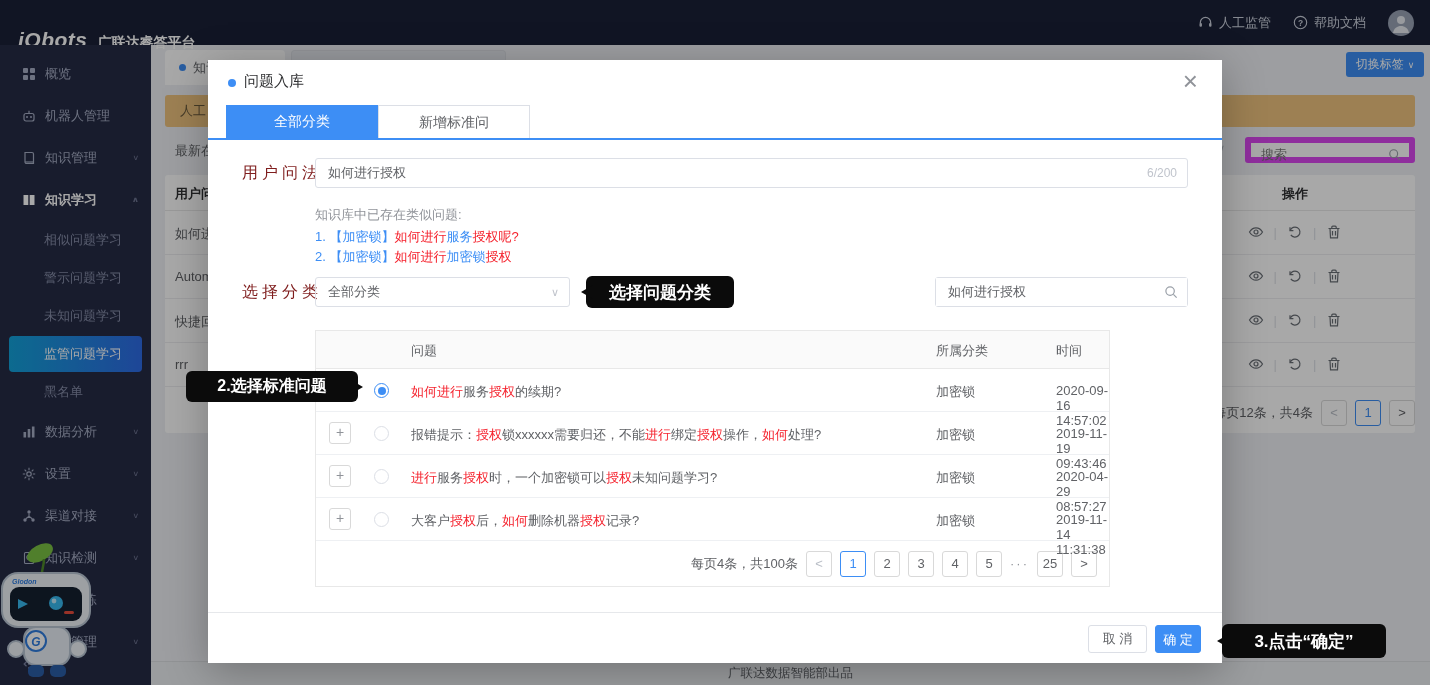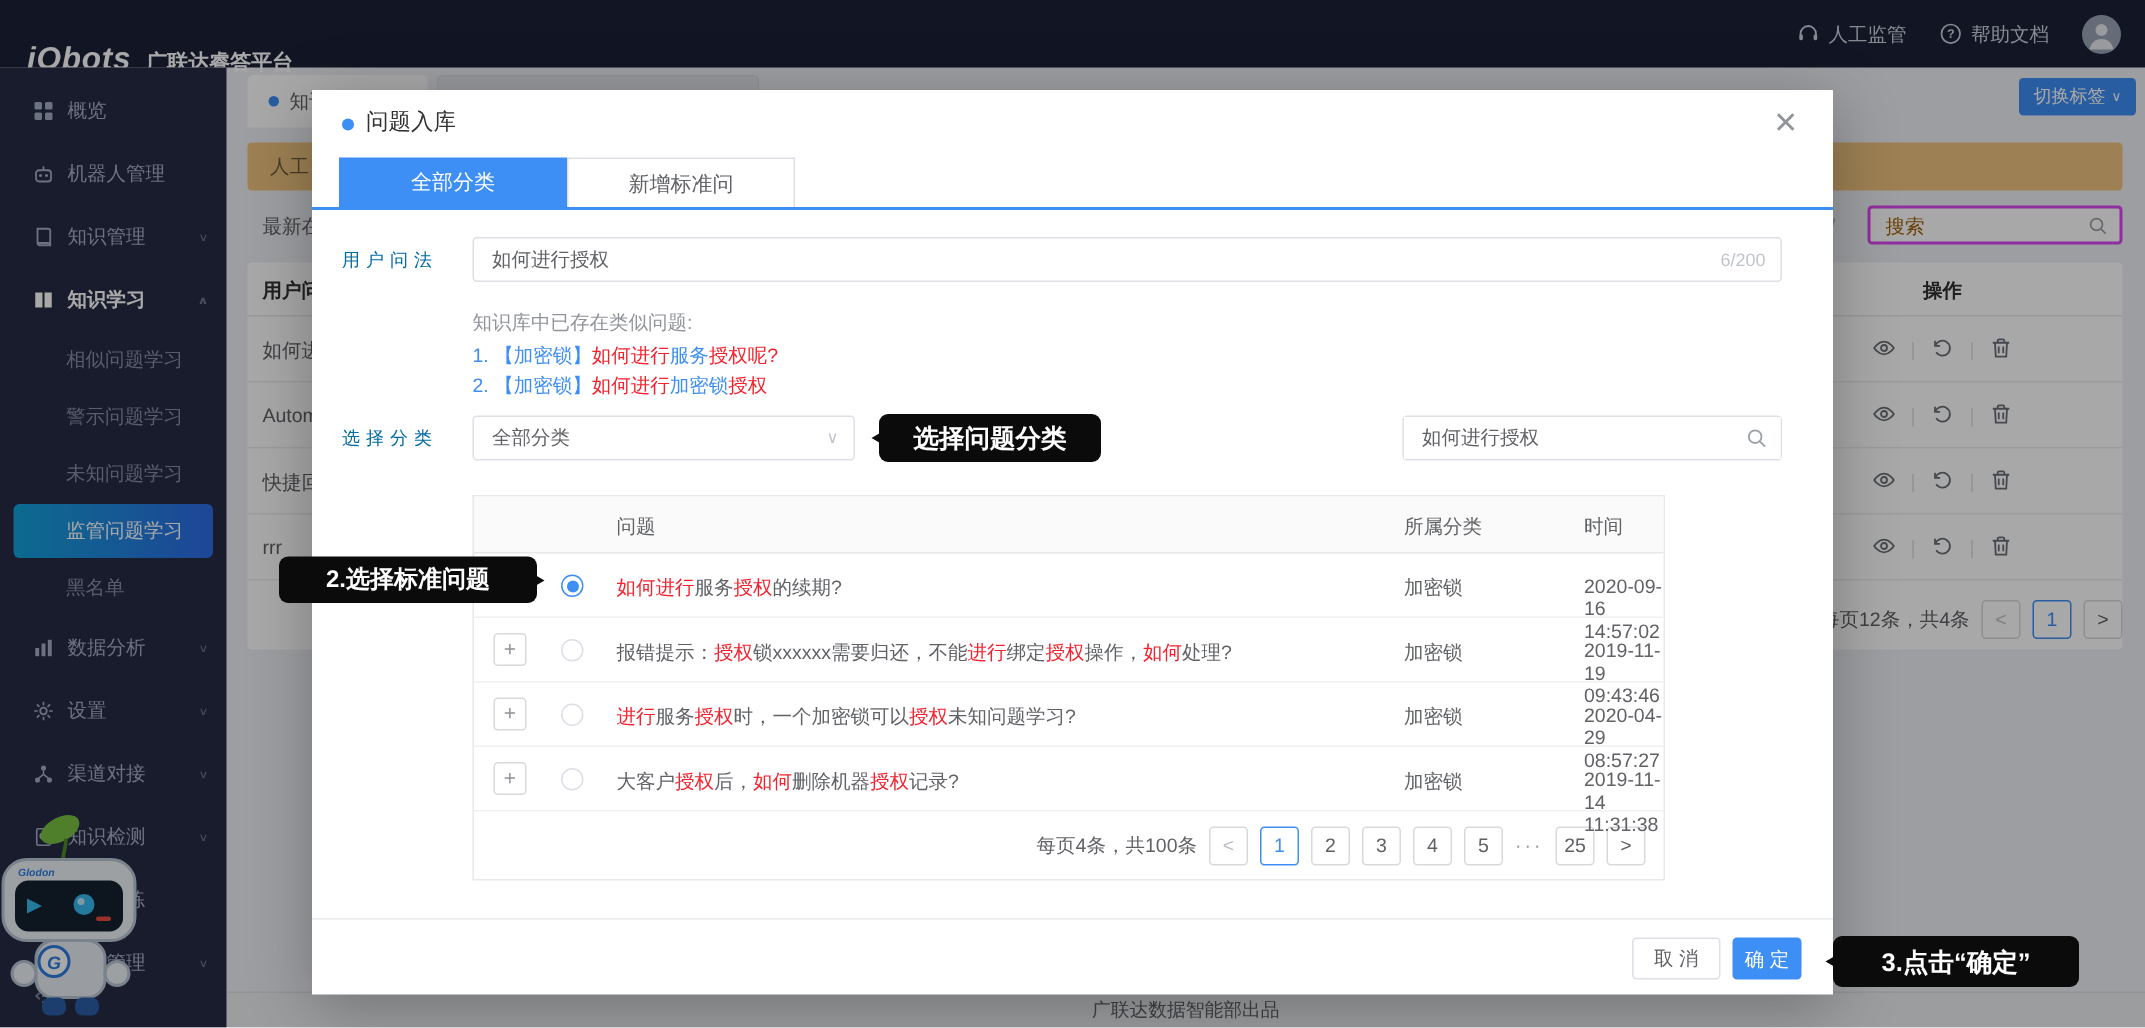--- a/index.html
+++ b/index.html
@@ -34,21 +34,21 @@
   
   .main { position:absolute; left:151px; top:45px; width:1279px; height:640px; background:#eef0f4; }
   .bg-tab1 { position:absolute; left:14px; top:5px; width:120px; height:35px; background:#fff; border-radius:4px 4px 0 0; display:flex; align-items:center; gap:7px; padding-left:14px; font-size:13px; color:#606266; }
   .bg-tab1 .dot { width:7px; height:7px; border-radius:50%; background:#3d8ef5; }
   .bg-tab2 { position:absolute; left:140px; top:5px; width:215px; height:35px; background:#e6e9ef; border:1px solid #dcdfe6; border-bottom:none; border-radius:4px 4px 0 0; }
   .switch-tab-btn { position:absolute; right:6px; top:7px; width:78px; height:25px; background:#3d8ef5; border-radius:3px; color:#fff; font-size:12px; display:flex; align-items:center; justify-content:center; gap:4px; cursor:pointer; }
   .bg-banner { position:absolute; left:14px; right:15px; top:50px; height:32px; background:#eec27f; border-radius:3px; color:#6b5b3c; font-size:13px; line-height:32px; padding-left:15px; }
   .bg-filter { position:absolute; left:14px; right:15px; top:90px; height:30px; font-size:13px; color:#606266; }
   .bg-filter .frag { position:absolute; left:10px; top:7px; }
   .bg-filter .chev { position:absolute; right:190px; top:7px; color:#aeb3bc; font-size:11px; }
-  .bg-search { position:absolute; right:0; top:2px; width:170px; height:26px; background:#fff; border:2px solid #d946ef; border-radius:3px; color:#a16207; font-size:13px; line-height:24px; padding:0 26px 0 10px; }
+  .bg-search { position:absolute; right:0; top:2px; width:170px; height:26px; background:#fff; border:6px solid #d946ef; border-radius:3px; color:#737373; font-size:13px; line-height:24px; padding:0 26px 0 10px; }
   .bg-search svg { position:absolute; right:7px; top:5px; }
   .bg-panel { position:absolute; left:14px; right:15px; top:130px; height:258px; background:#fff; border-radius:3px; }
   .bg-phead { height:36px; border-bottom:1px solid #e8e8e8; position:relative; font-size:13px; }
   .bg-phead .h-left { position:absolute; left:10px; top:10px; color:#303133; font-weight:700; }
   .bg-phead .h-right { position:absolute; right:40px; top:10px; width:160px; text-align:center; color:#303133; font-weight:700; }
   .bg-row { height:44px; border-bottom:1px solid #ededf0; position:relative; font-size:13px; color:#606266; }
   .bg-row .txt { position:absolute; left:10px; top:14px; }
   .bg-ops { position:absolute; right:40px; top:13px; width:160px; display:flex; align-items:center; justify-content:center; gap:10px; color:#6a6f76; }
   .bg-ops .sep { color:#dcdfe6; }
   .bg-pager { position:absolute; right:15px; top:355px; display:flex; align-items:center; gap:8px; font-size:13px; color:#606266; }
@@ -62,21 +62,21 @@
 
   
   .modal { position:absolute; left:208px; top:60px; width:1014px; height:603px; background:#fff; z-index:50; box-shadow:0 8px 40px rgba(0,0,0,.28); }
   .m-dot { position:absolute; left:20px; top:19px; width:8px; height:8px; border-radius:50%; background:#3d8ef5; }
   .m-title { position:absolute; left:36px; top:12px; font-size:15px; color:#303133; }
   .m-close { position:absolute; right:24px; top:6px; font-size:26px; color:#909399; cursor:pointer; font-weight:300; }
   .m-tabs { position:absolute; left:0; top:45px; width:100%; height:35px; border-bottom:2px solid #3d8ef5; }
   .m-tab { position:absolute; top:0; width:152px; height:33px; line-height:33px; text-align:center; font-size:14px; cursor:pointer; }
   .m-tab.active { left:18px; background:#3d8ef5; color:#fff; }
   .m-tab.plain { left:170px; background:#fff; color:#606266; border:1px solid #dcdfe6; border-bottom:none; }
-  .m-label { position:absolute; left:20px; font-size:12px; color:#0369a1; letter-spacing:4px; line-height:30px; }
+  .m-label { position:absolute; left:34px; font-size:16px; color:#7f1d1d; letter-spacing:4px; line-height:30px; }
   .m-input { position:absolute; left:107px; width:873px; height:30px; border:1px solid #dcdfe6; border-radius:3px; background:#fff; }
   .m-input input { width:100%; height:28px; border:none; outline:none; padding:0 52px 0 12px; font-size:13px; color:#606266; font-family:inherit; background:transparent; }
   .m-counter { position:absolute; right:10px; top:7px; font-size:12px; color:#c0c4cc; }
   .sim-head { position:absolute; left:107px; top:146px; font-size:13px; color:#909399; }
   .sim-link { position:absolute; left:107px; font-size:13px; cursor:pointer; }
   .seg-blue { color:#3d8ef5; } .seg-red { color:#f5222d; } .seg-dark { color:#606266; }
   .m-select { position:absolute; left:107px; top:217px; width:255px; height:30px; border:1px solid #dcdfe6; border-radius:3px; font-size:13px; color:#606266; line-height:28px; padding-left:12px; cursor:pointer; }
   .m-select .chev { position:absolute; right:10px; top:0; color:#c0c4cc; font-size:11px; }
   .m-search { position:absolute; left:727px; top:217px; width:253px; height:30px; border:1px solid #dcdfe6; border-radius:3px; }
   .m-search input { width:100%; height:28px; border:none; outline:none; padding:0 30px 0 12px; font-size:13px; color:#606266; font-family:inherit; }

